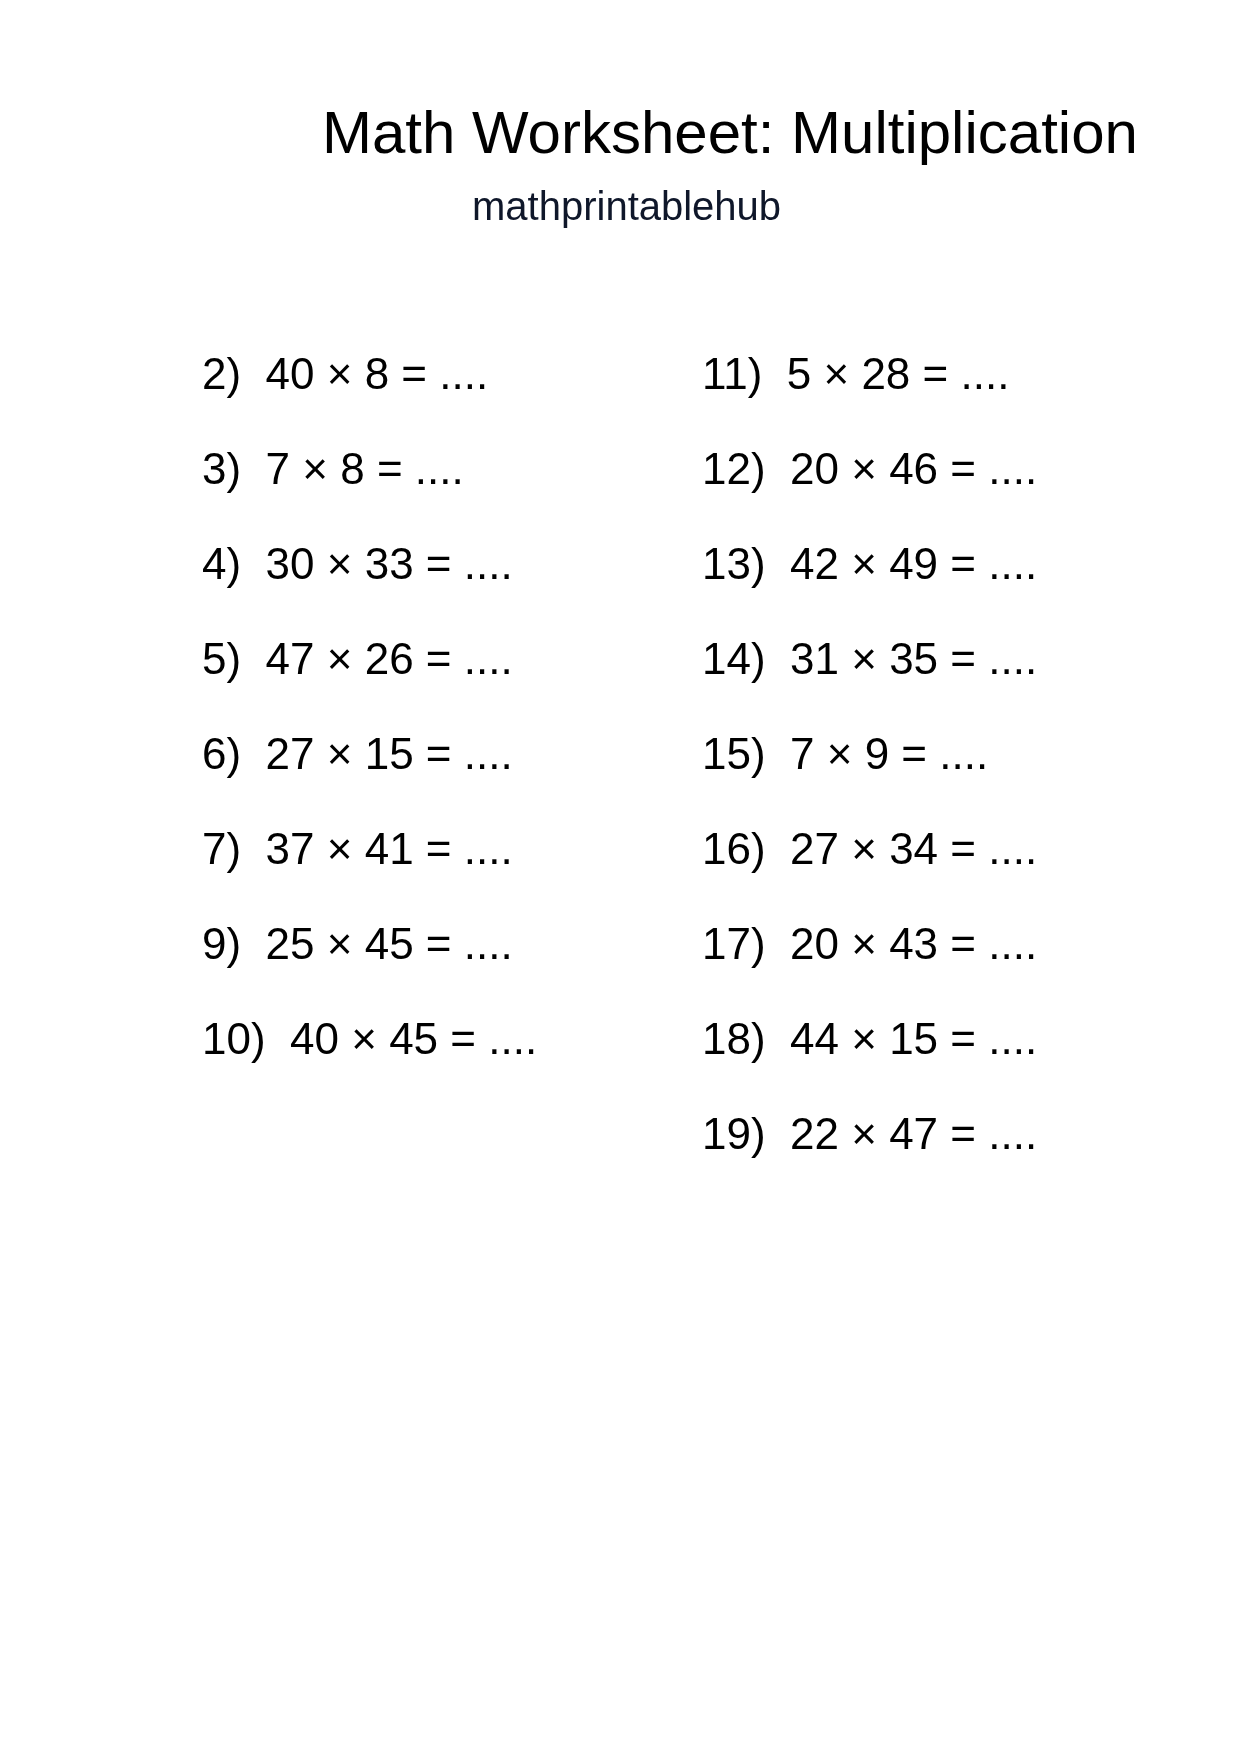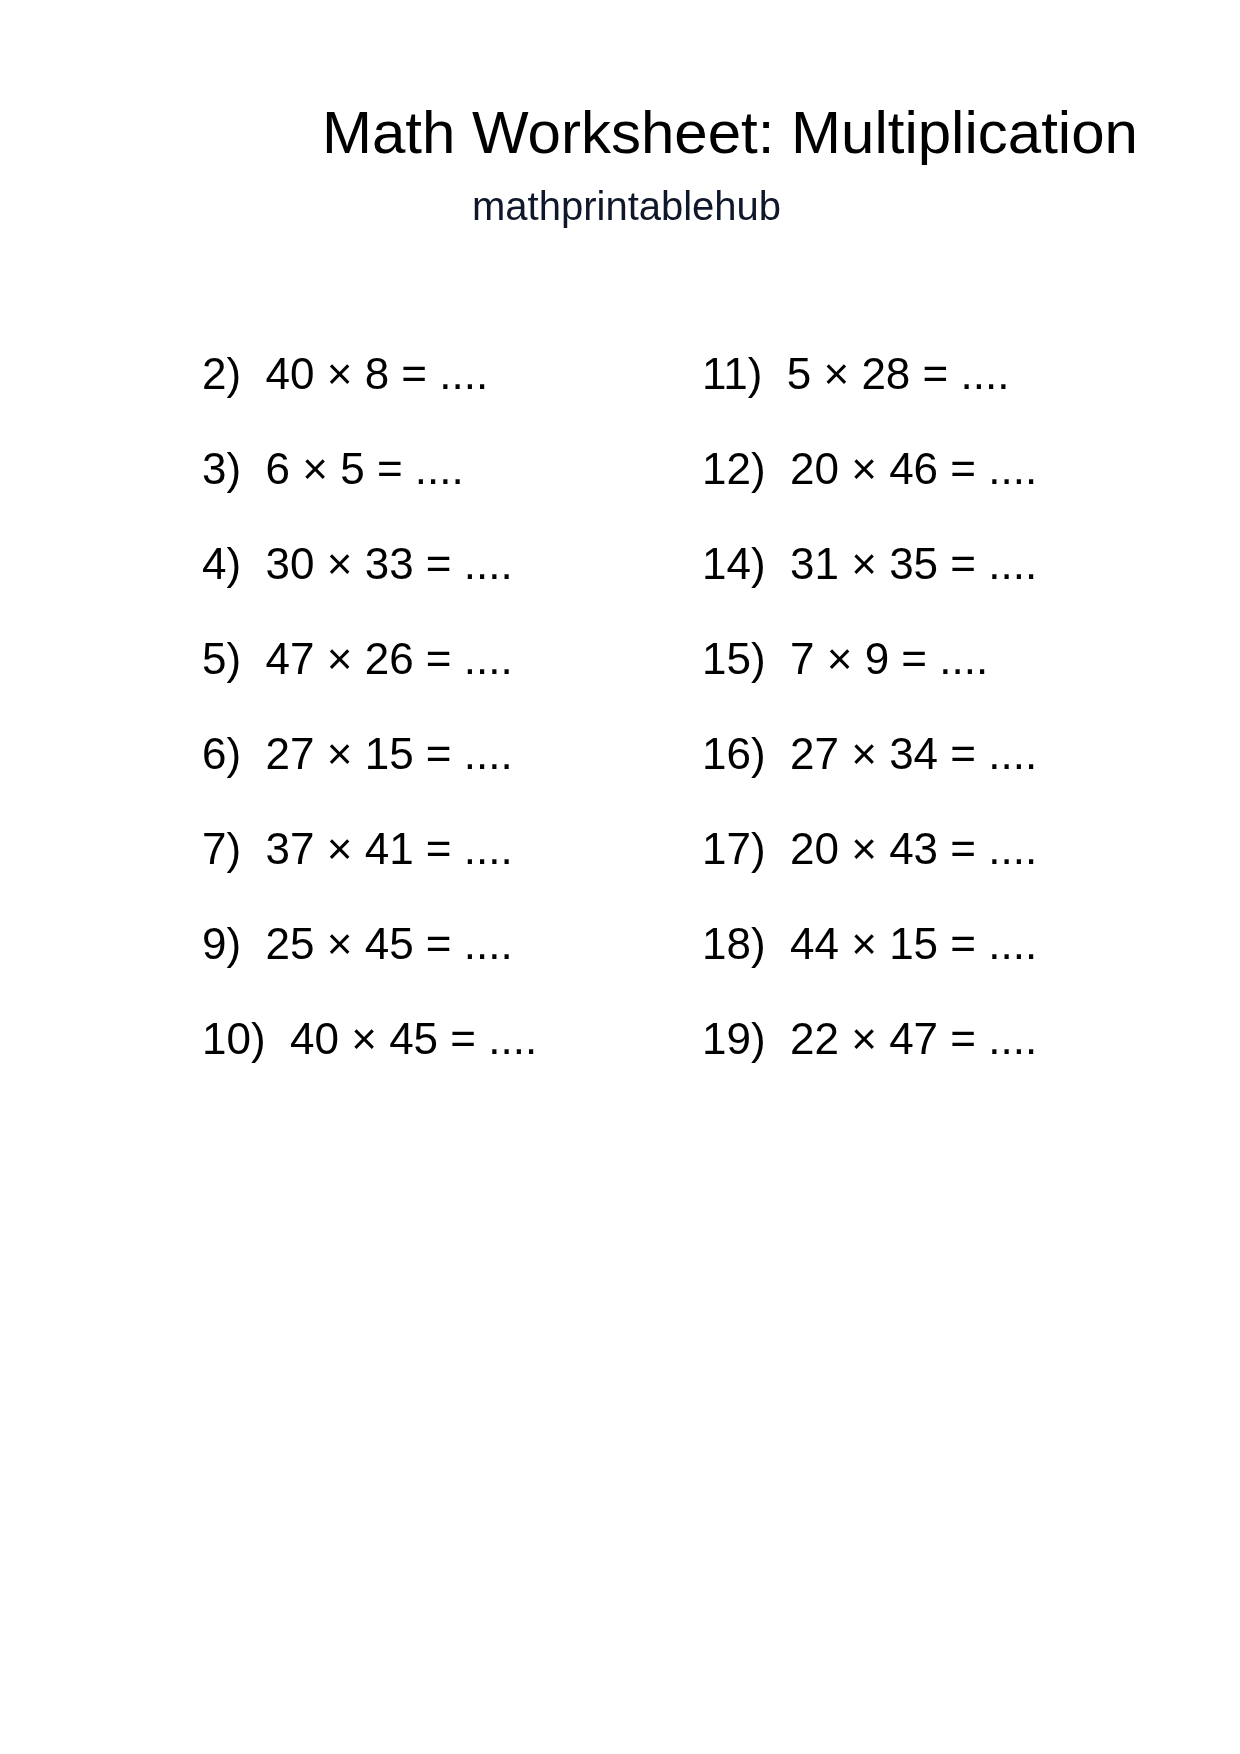--- a/index.html
+++ b/index.html
@@ -59,32 +59,33 @@
   </style>
 </head>
 <body>
 
 <div class="page">
   <div class="title">Math Worksheet: Multiplication</div>
   <div class="subtitle">mathprintablehub</div>
 
   <div class="column left">
     <div class="problem"><span class="num">2)</span><span class="gap">  </span><span>40 × 8 = ....</span></div>
-    <div class="problem"><span class="num">3)</span><span class="gap">  </span><span>6 × 5 = ....</span></div>
+    <div class="problem"><span class="num">3)</span><span class="gap">  </span><span>7 × 8 = ....</span></div>
     <div class="problem"><span class="num">4)</span><span class="gap">  </span><span>30 × 33 = ....</span></div>
     <div class="problem"><span class="num">5)</span><span class="gap">  </span><span>47 × 26 = ....</span></div>
     <div class="problem"><span class="num">6)</span><span class="gap">  </span><span>27 × 15 = ....</span></div>
     <div class="problem"><span class="num">7)</span><span class="gap">  </span><span>37 × 41 = ....</span></div>
     <div class="problem"><span class="num">9)</span><span class="gap">  </span><span>25 × 45 = ....</span></div>
     <div class="problem"><span class="num">10)</span><span class="gap">  </span><span>40 × 45 = ....</span></div>
   </div>
 
   <div class="column right">
     <div class="problem"><span class="num">11)</span><span class="gap">  </span><span>5 × 28 = ....</span></div>
     <div class="problem"><span class="num">12)</span><span class="gap">  </span><span>20 × 46 = ....</span></div>
+    <div class="problem"><span class="num">13)</span><span class="gap">  </span><span>42 × 49 = ....</span></div>
     <div class="problem"><span class="num">14)</span><span class="gap">  </span><span>31 × 35 = ....</span></div>
     <div class="problem"><span class="num">15)</span><span class="gap">  </span><span>7 × 9 = ....</span></div>
     <div class="problem"><span class="num">16)</span><span class="gap">  </span><span>27 × 34 = ....</span></div>
     <div class="problem"><span class="num">17)</span><span class="gap">  </span><span>20 × 43 = ....</span></div>
     <div class="problem"><span class="num">18)</span><span class="gap">  </span><span>44 × 15 = ....</span></div>
     <div class="problem"><span class="num">19)</span><span class="gap">  </span><span>22 × 47 = ....</span></div>
   </div>
 </div>
 
 </body></html>

